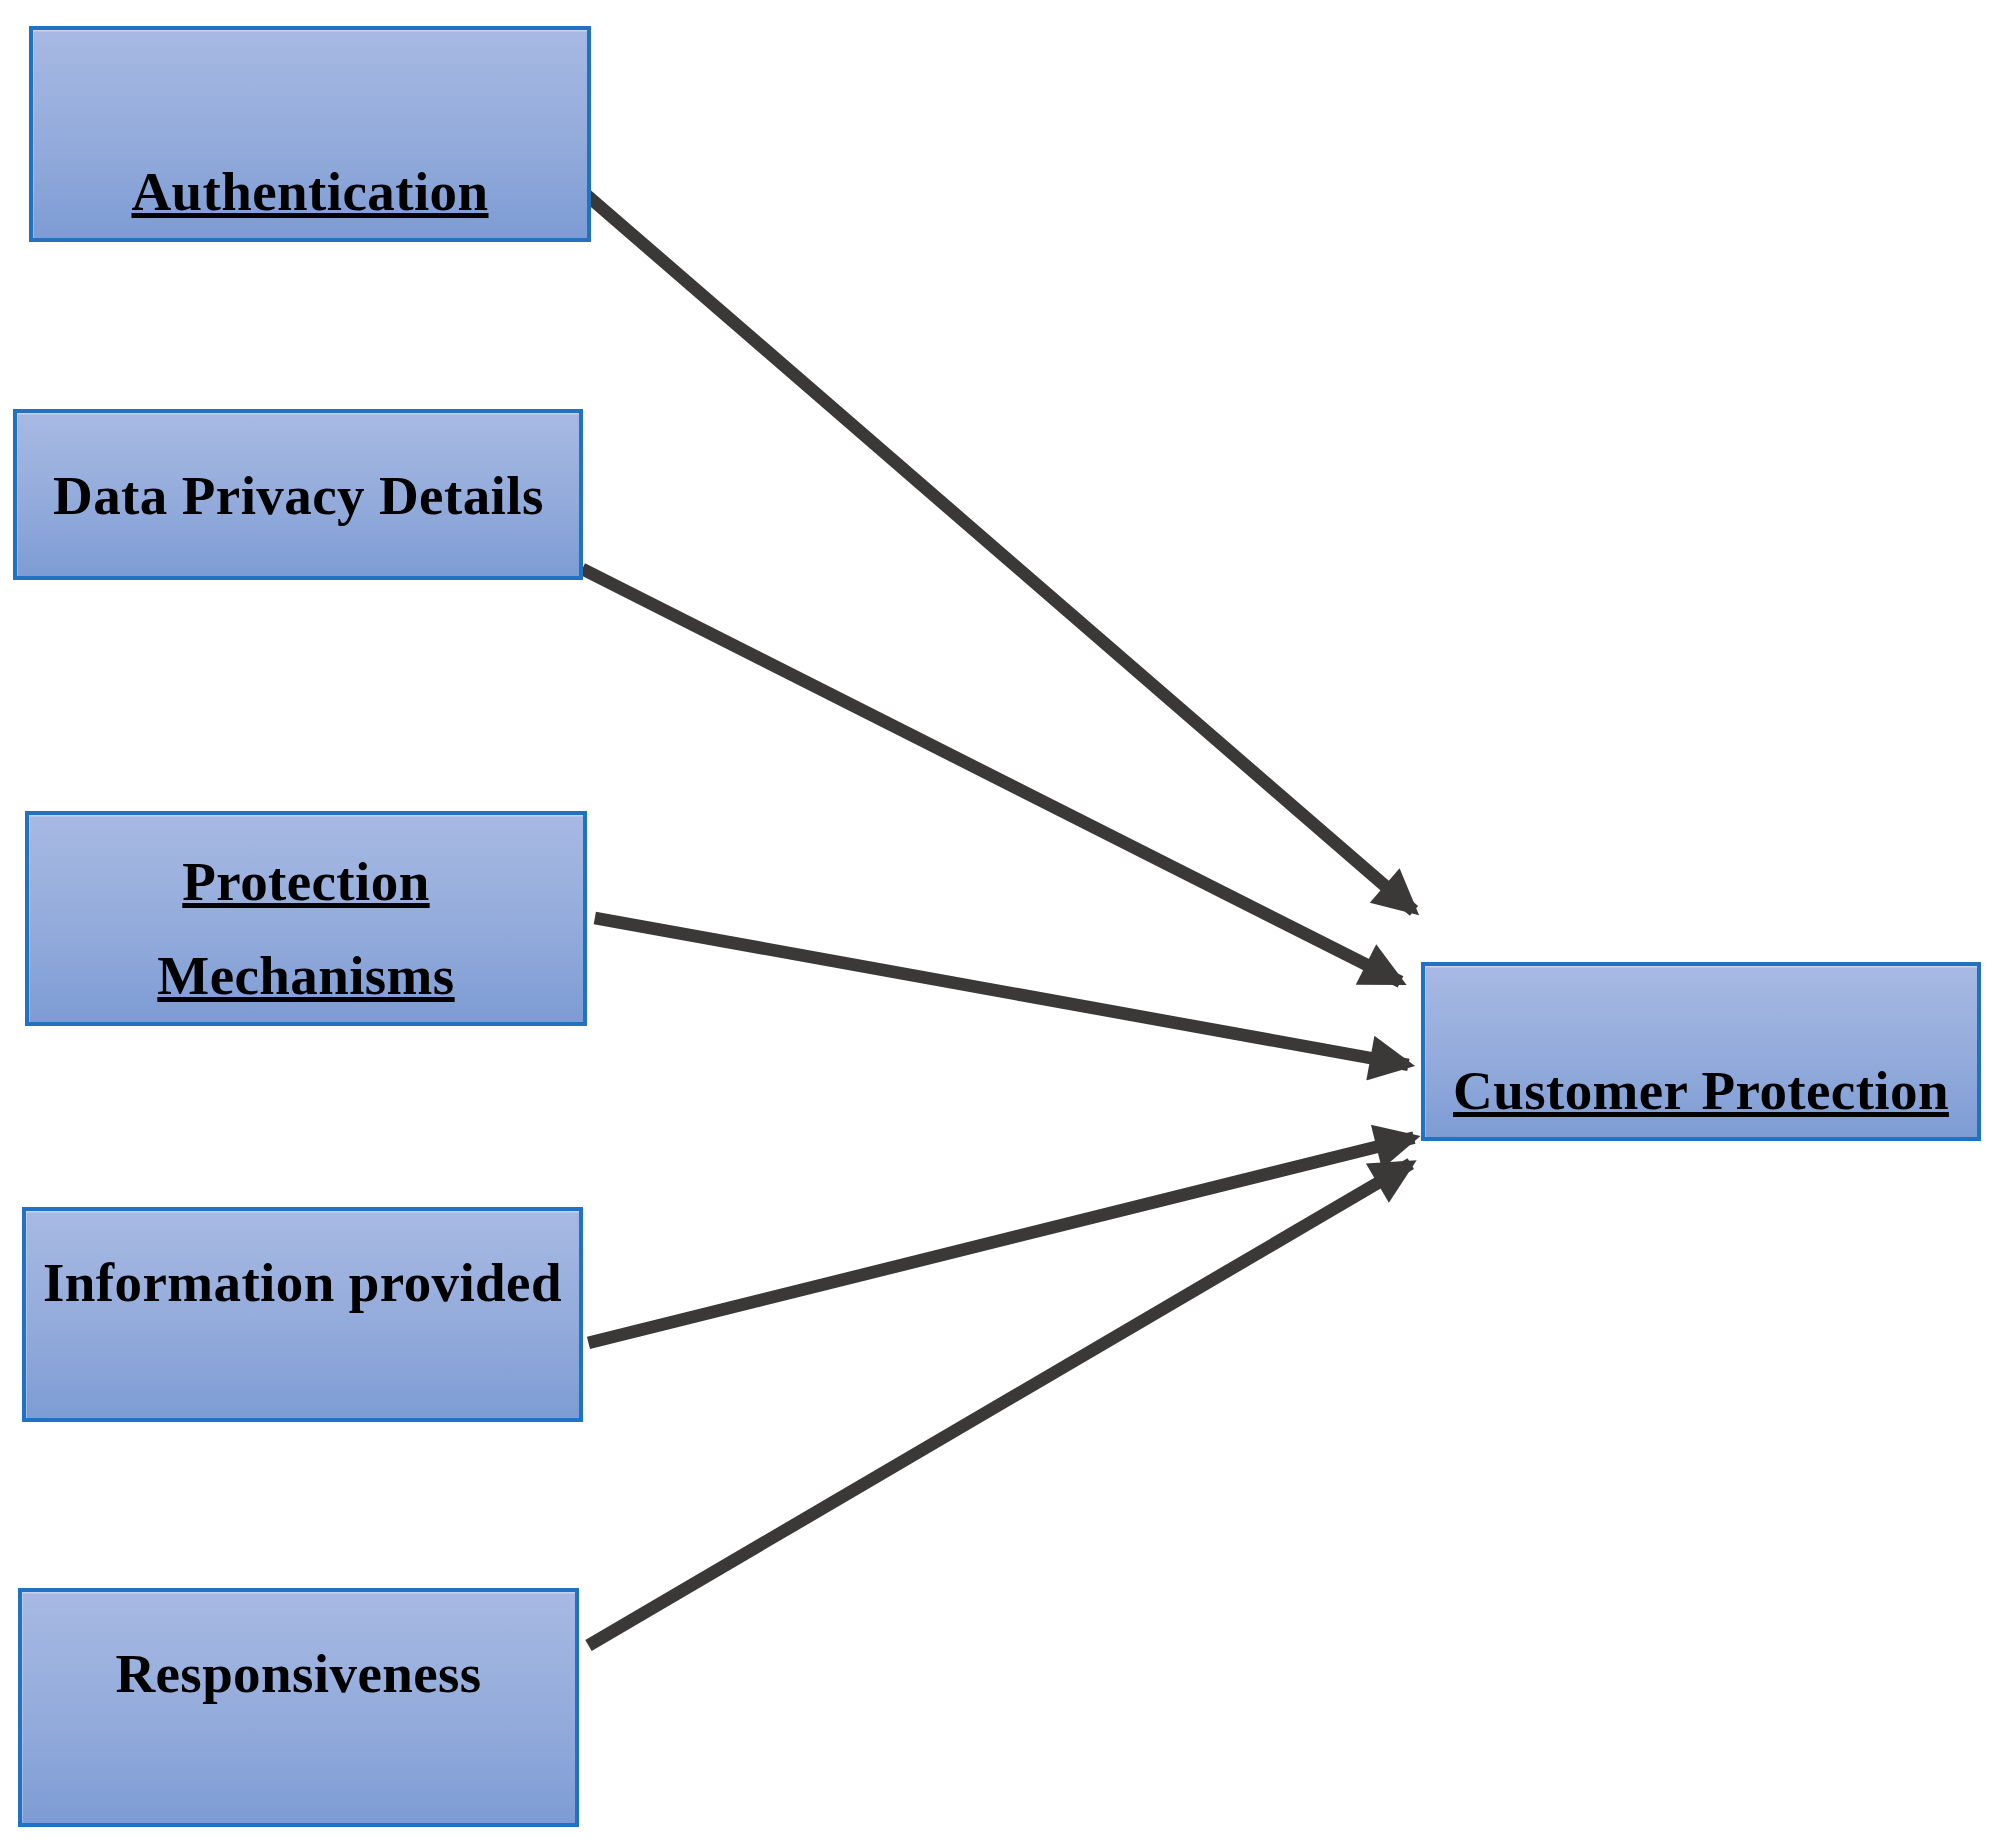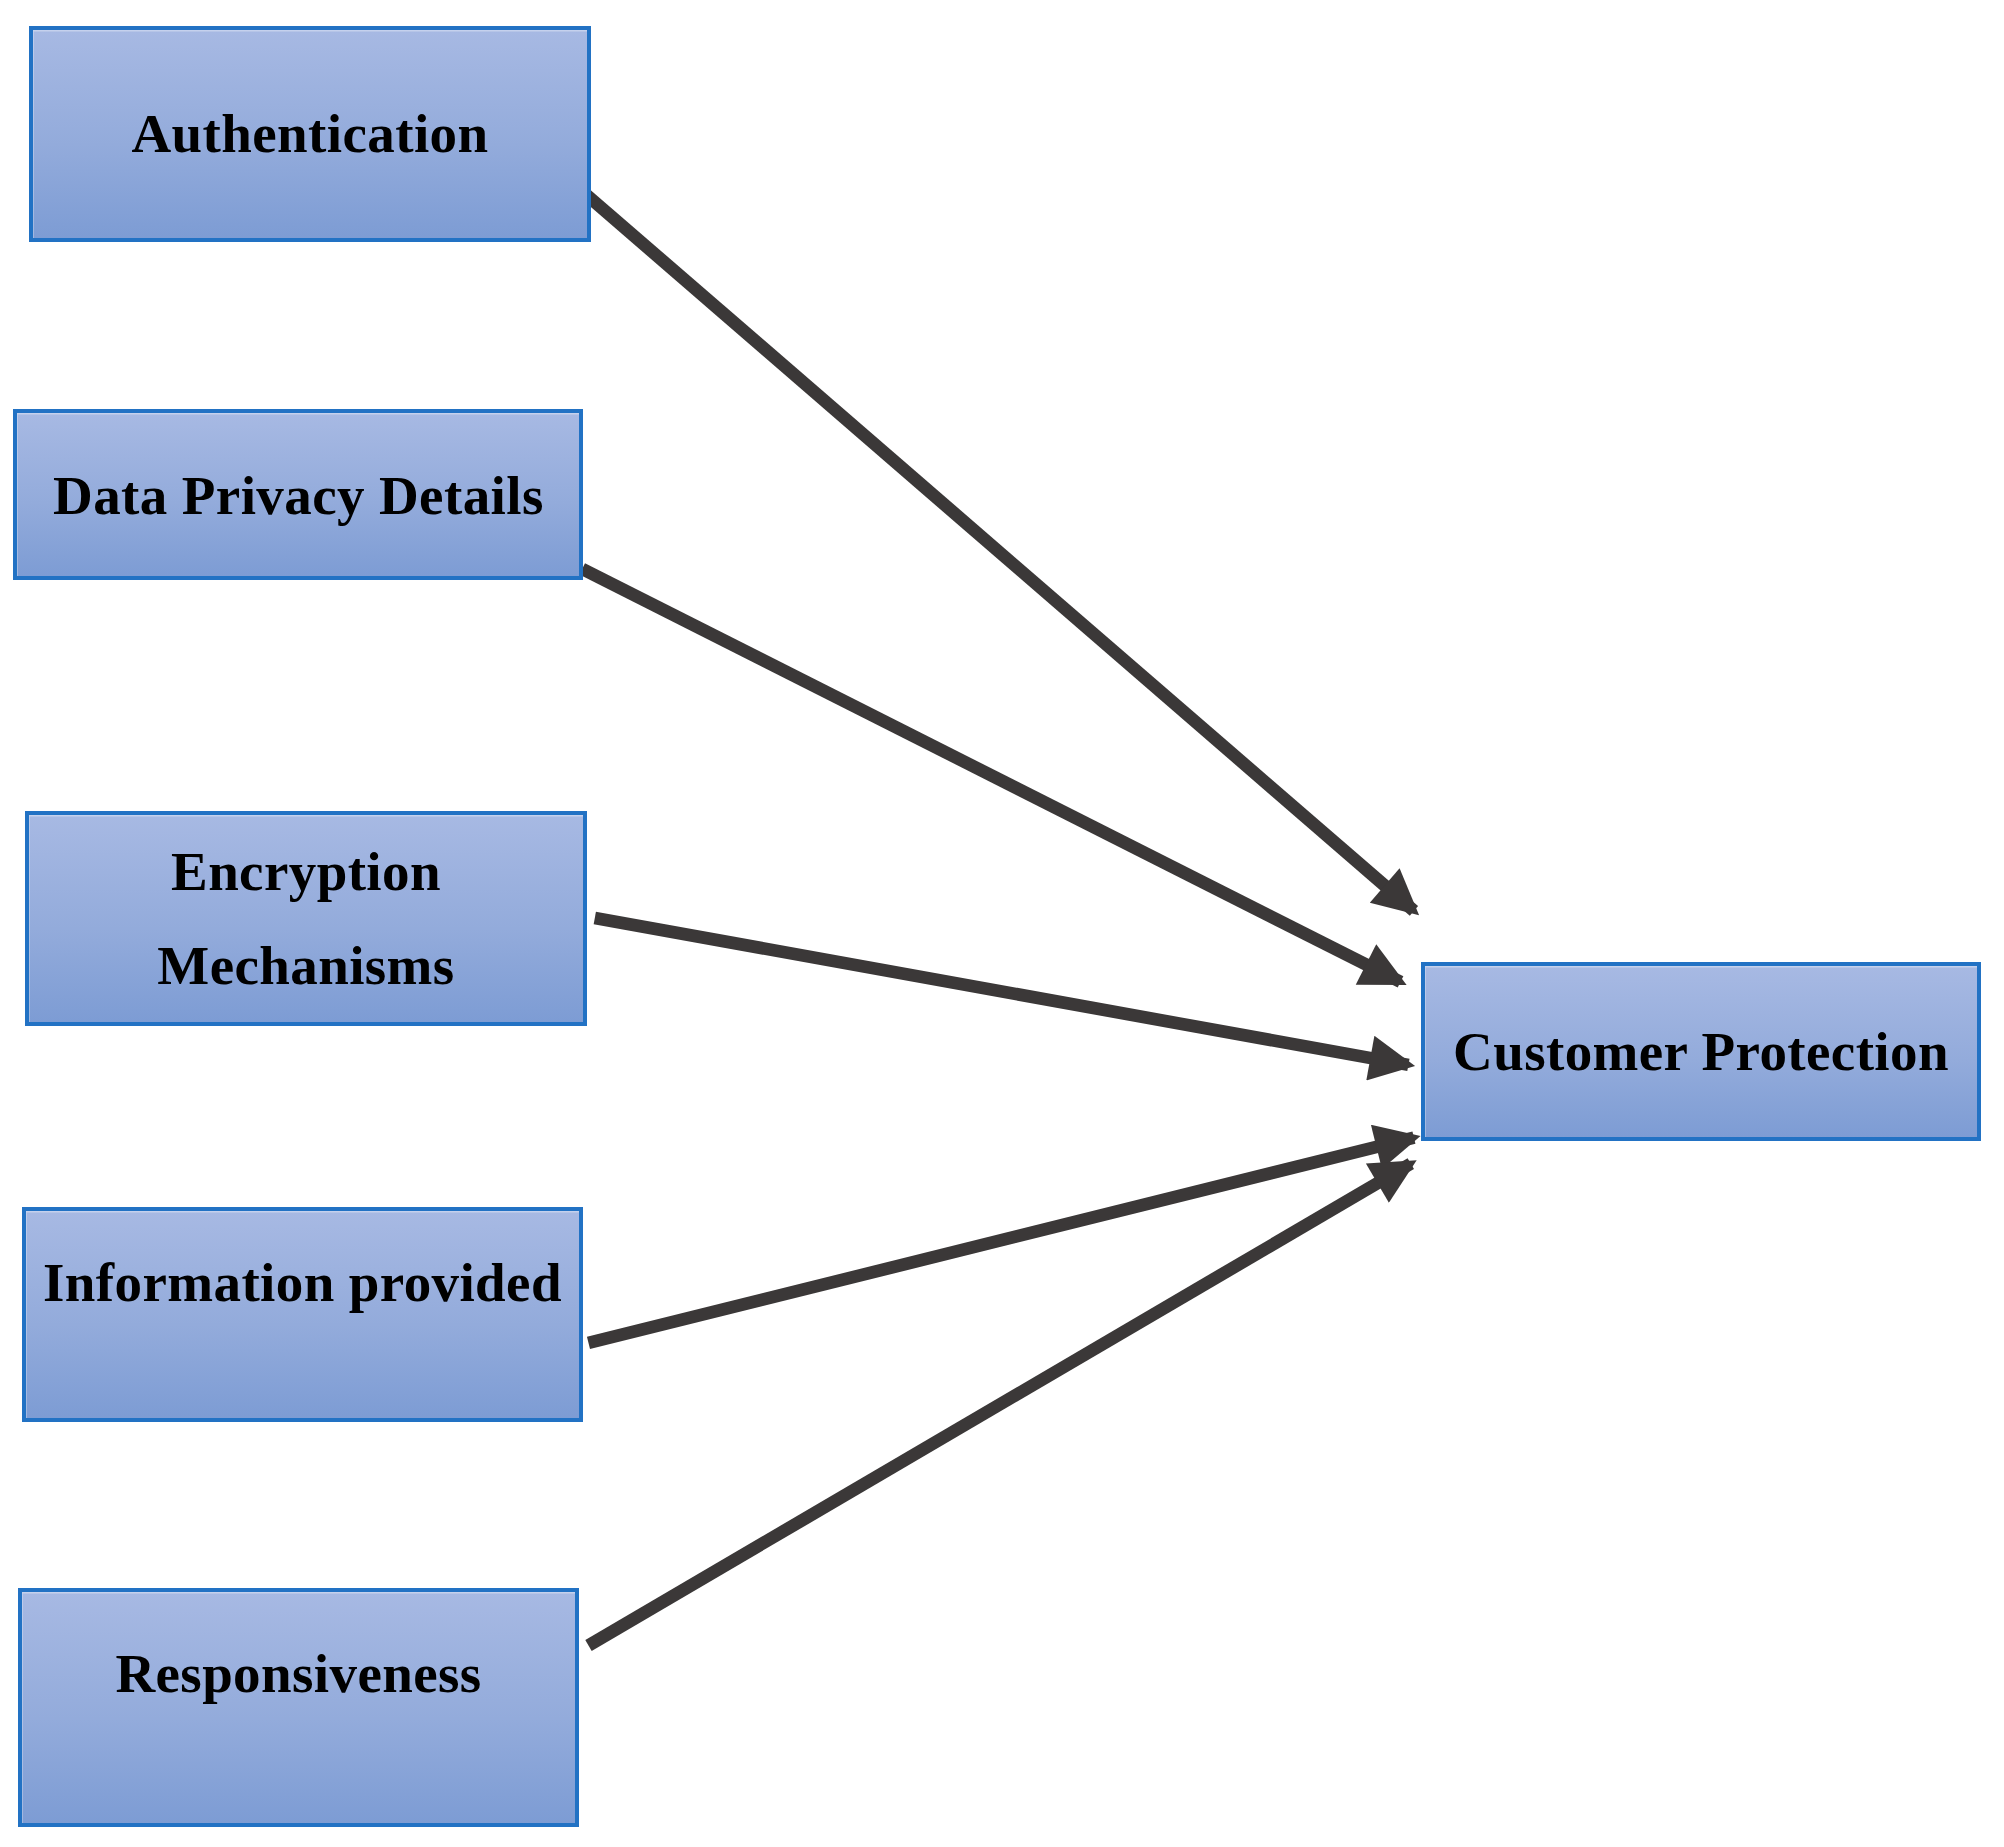--- a/index.html
+++ b/index.html
@@ -26,21 +26,21 @@
   }
   .node .label {
     color: #000000;
     font-weight: bold;
     font-size: 55px;
     line-height: 1.7;
     text-align: center;
     white-space: pre-line;
     letter-spacing: 0.4px;
   }
-  .v-center { align-items: center; }
+  .v-center { align-items: flex-end; text-decoration: underline; }
   .v-top    { align-items: flex-start; }
 
   #node-authentication      { left: 29px;   top: 26px;   width: 562px; height: 216px; }
   #node-data-privacy        { left: 13.4px;   top: 409px;  width: 570px; height: 171px; padding-top: 36px; }
   #node-encryption          { left: 25px;   top: 811px; width: 562px; height: 215px; }
   #node-information         { left: 22px;   top: 1207px; width: 561px; height: 215px; padding-top: 24.5px; }
   #node-responsiveness      { left: 18px;   top: 1588px; width: 561px; height: 239px; padding-top: 35px; }
   #node-customer-protection { left: 1421px; top: 962px; width: 560px; height: 179px; }
 
   .arrows {
@@ -76,21 +76,21 @@
 
   <div class="node v-center" id="node-authentication">
     <span class="label">Authentication</span>
   </div>
 
   <div class="node v-top" id="node-data-privacy">
     <span class="label">Data Privacy Details</span>
   </div>
 
   <div class="node v-center" id="node-encryption">
-    <span class="label">Encryption
+    <span class="label">Protection
 Mechanisms</span>
   </div>
 
   <div class="node v-top" id="node-information">
     <span class="label">Information provided</span>
   </div>
 
   <div class="node v-top" id="node-responsiveness">
     <span class="label">Responsiveness</span>
   </div>

